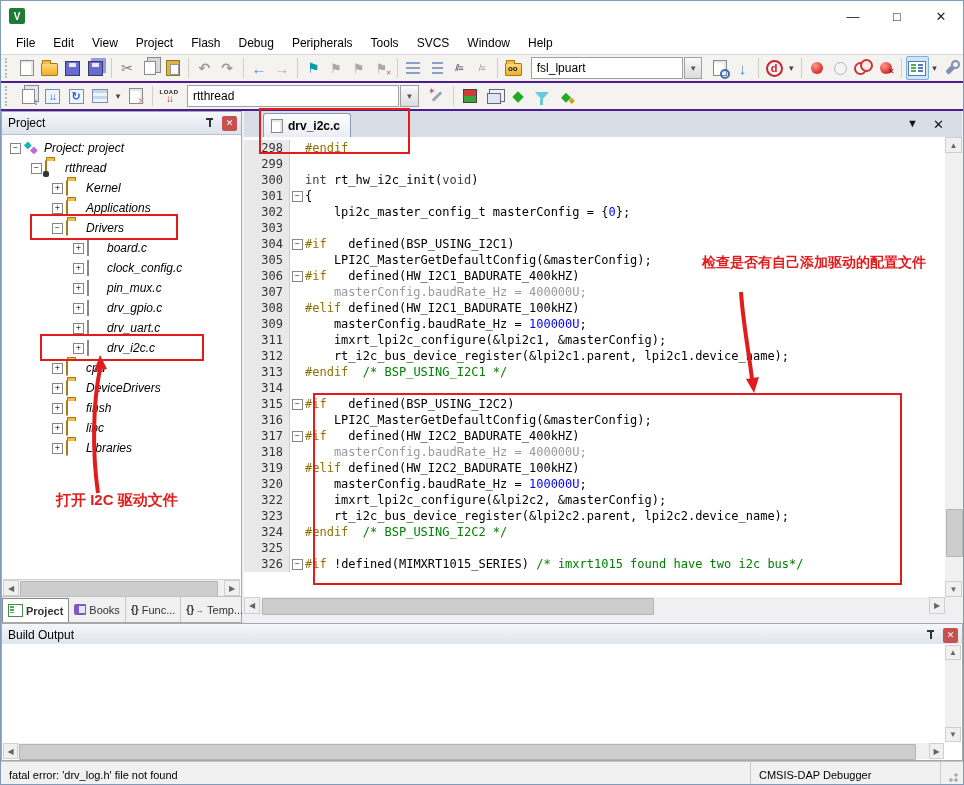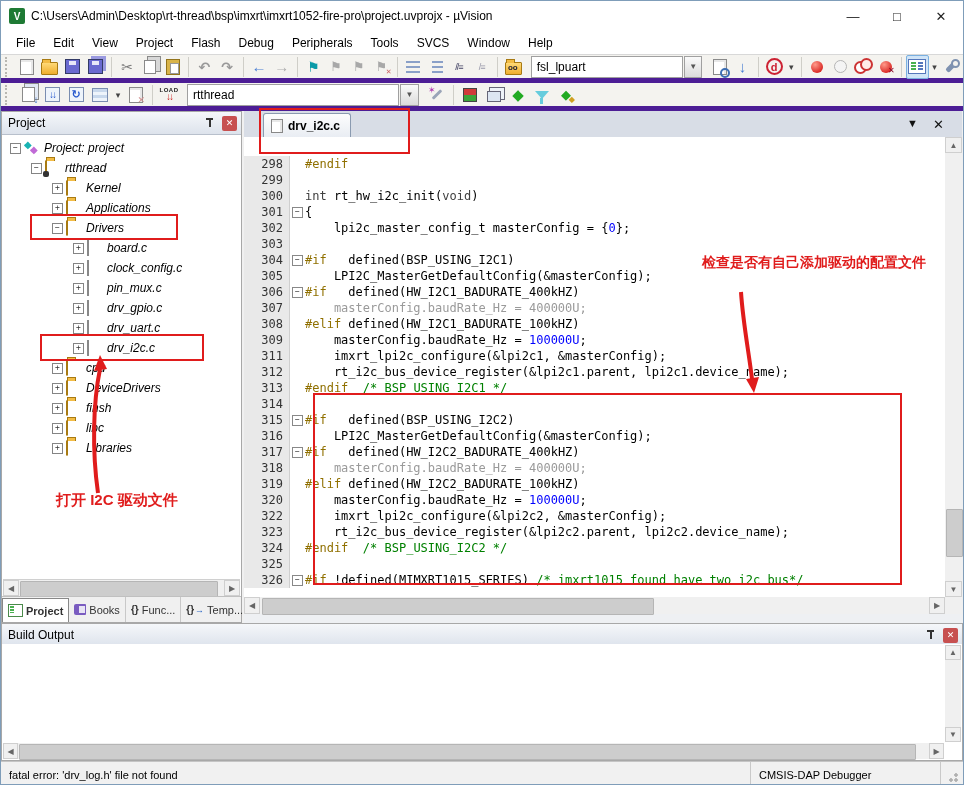--- a/index.html
+++ b/index.html
@@ -14,21 +14,21 @@
   #title-text{color:#000;font-size:12px;}
   #win-controls{margin-left:auto;display:flex;height:100%;}
   .winbtn{width:44px;height:100%;display:flex;align-items:center;justify-content:center;
           font-size:13px;color:#222;}
   
   #menubar{position:absolute;left:0;top:30px;width:100%;height:24px;background:#fff;
            display:flex;align-items:center;border-bottom:1px solid #d8d8d8;padding-left:6px;box-sizing:border-box;}
   .menu-item{padding:2px 9px;color:#000;}
   
   .toolbar{position:absolute;left:0;width:100%;height:28px;background:#f4f3ef;
-           display:flex;align-items:center;border-bottom:5px solid #4c1d95;padding-left:4px;box-sizing:border-box;}
+           display:flex;align-items:center;border-bottom:2px solid #4c1d95;padding-left:4px;box-sizing:border-box;}
   #toolbar1{top:54px;} #toolbar2{top:82px;}
   .grip{width:5px;height:20px;border-left:2px dotted #b8b7b1;margin-right:4px;}
   .tbtn{width:24px;height:24px;display:flex;align-items:center;justify-content:center;border-radius:2px;}
   .tbtn.active{background:#cfe4f7;border:1px solid #7ab0e0;box-sizing:border-box;}
   .tsep{width:1px;height:20px;background:#cfcec8;margin:0 4px;}
   .caret{width:12px;font-size:9px;color:#444;}
   .combo{height:20px;border:1px solid #a0a0a0;background:#fff;display:flex;align-items:center;
          padding:0 5px;font-size:12px;color:#000;margin:0 1px 0 6px;}
   .combo-btn{width:17px;height:20px;border:1px solid #a0a0a0;background:linear-gradient(#fafafa,#dcdcdc);
              display:flex;align-items:center;justify-content:center;font-size:8px;color:#555;margin-right:6px;}
@@ -167,21 +167,20 @@
   
   .ann-box{position:absolute;border:2px solid #e01c1c;pointer-events:none;}
   .ann-text{position:absolute;color:#e01c1c;font-weight:bold;pointer-events:none;white-space:nowrap;}
   #ann-svg{position:absolute;left:0;top:0;width:964px;height:785px;pointer-events:none;}
 </style>
 </head>
 <body>
 
 <div id="titlebar">
   <div id="app-icon">V</div>
-  <div id="title-text">C:\Users\Admin\Desktop\rt-thread\bsp\imxrt\imxrt1052-fire-pro\project.uvprojx - µVision</div>
   <div id="win-controls">
     <div class="winbtn">—</div>
     <div class="winbtn">□</div>
     <div class="winbtn">✕</div>
   </div>
 </div>
 
 <div id="menubar">
     <div class="menu-item">File</div>
     <div class="menu-item">Edit</div>
@@ -465,21 +464,21 @@
 
 <div id="editor">
   <div id="tabbar">
     <div id="etab">
       <span class="tpage" style="width:10px;height:12px;"></span>
       <span>drv_i2c.c</span>
     </div>
     <span class="tab-ctl" id="tab-drop">▼</span>
     <span class="tab-ctl" id="tab-close">✕</span>
   </div>
-  <div id="code-area" style="padding-top: 19px;">
+  <div id="code-area" style="padding-top: 3px;">
       <div class="cl"><span class="lnum">298</span><span class="lfold"></span><span class="ltext"><span class="tk-p">#endif</span></span></div>
       <div class="cl"><span class="lnum">299</span><span class="lfold"></span><span class="ltext"></span></div>
       <div class="cl"><span class="lnum">300</span><span class="lfold"></span><span class="ltext"><span class="tk-k">int</span><span class="tk-t"> rt_hw_i2c_init(</span><span class="tk-k">void</span><span class="tk-t">)</span></span></div>
       <div class="cl"><span class="lnum">301</span><span class="lfold"><span class="fbox">−</span></span><span class="ltext"><span class="tk-t">{</span></span></div>
       <div class="cl"><span class="lnum">302</span><span class="lfold"></span><span class="ltext"><span class="tk-t">    lpi2c_master_config_t masterConfig = {</span><span class="tk-n">0</span><span class="tk-t">};</span></span></div>
       <div class="cl"><span class="lnum">303</span><span class="lfold"></span><span class="ltext"></span></div>
       <div class="cl"><span class="lnum">304</span><span class="lfold"><span class="fbox">−</span></span><span class="ltext"><span class="tk-p">#if</span><span class="tk-t">   defined(BSP_USING_I2C1)</span></span></div>
       <div class="cl"><span class="lnum">305</span><span class="lfold"></span><span class="ltext"><span class="tk-t">    LPI2C_MasterGetDefaultConfig(&amp;masterConfig);</span></span></div>
       <div class="cl"><span class="lnum">306</span><span class="lfold"><span class="fbox">−</span></span><span class="ltext"><span class="tk-p">#if</span><span class="tk-t">   defined(HW_I2C1_BADURATE_400kHZ)</span></span></div>
       <div class="cl"><span class="lnum">307</span><span class="lfold"></span><span class="ltext"><span class="tk-g">    masterConfig.baudRate_Hz = 400000U;</span></span></div>

